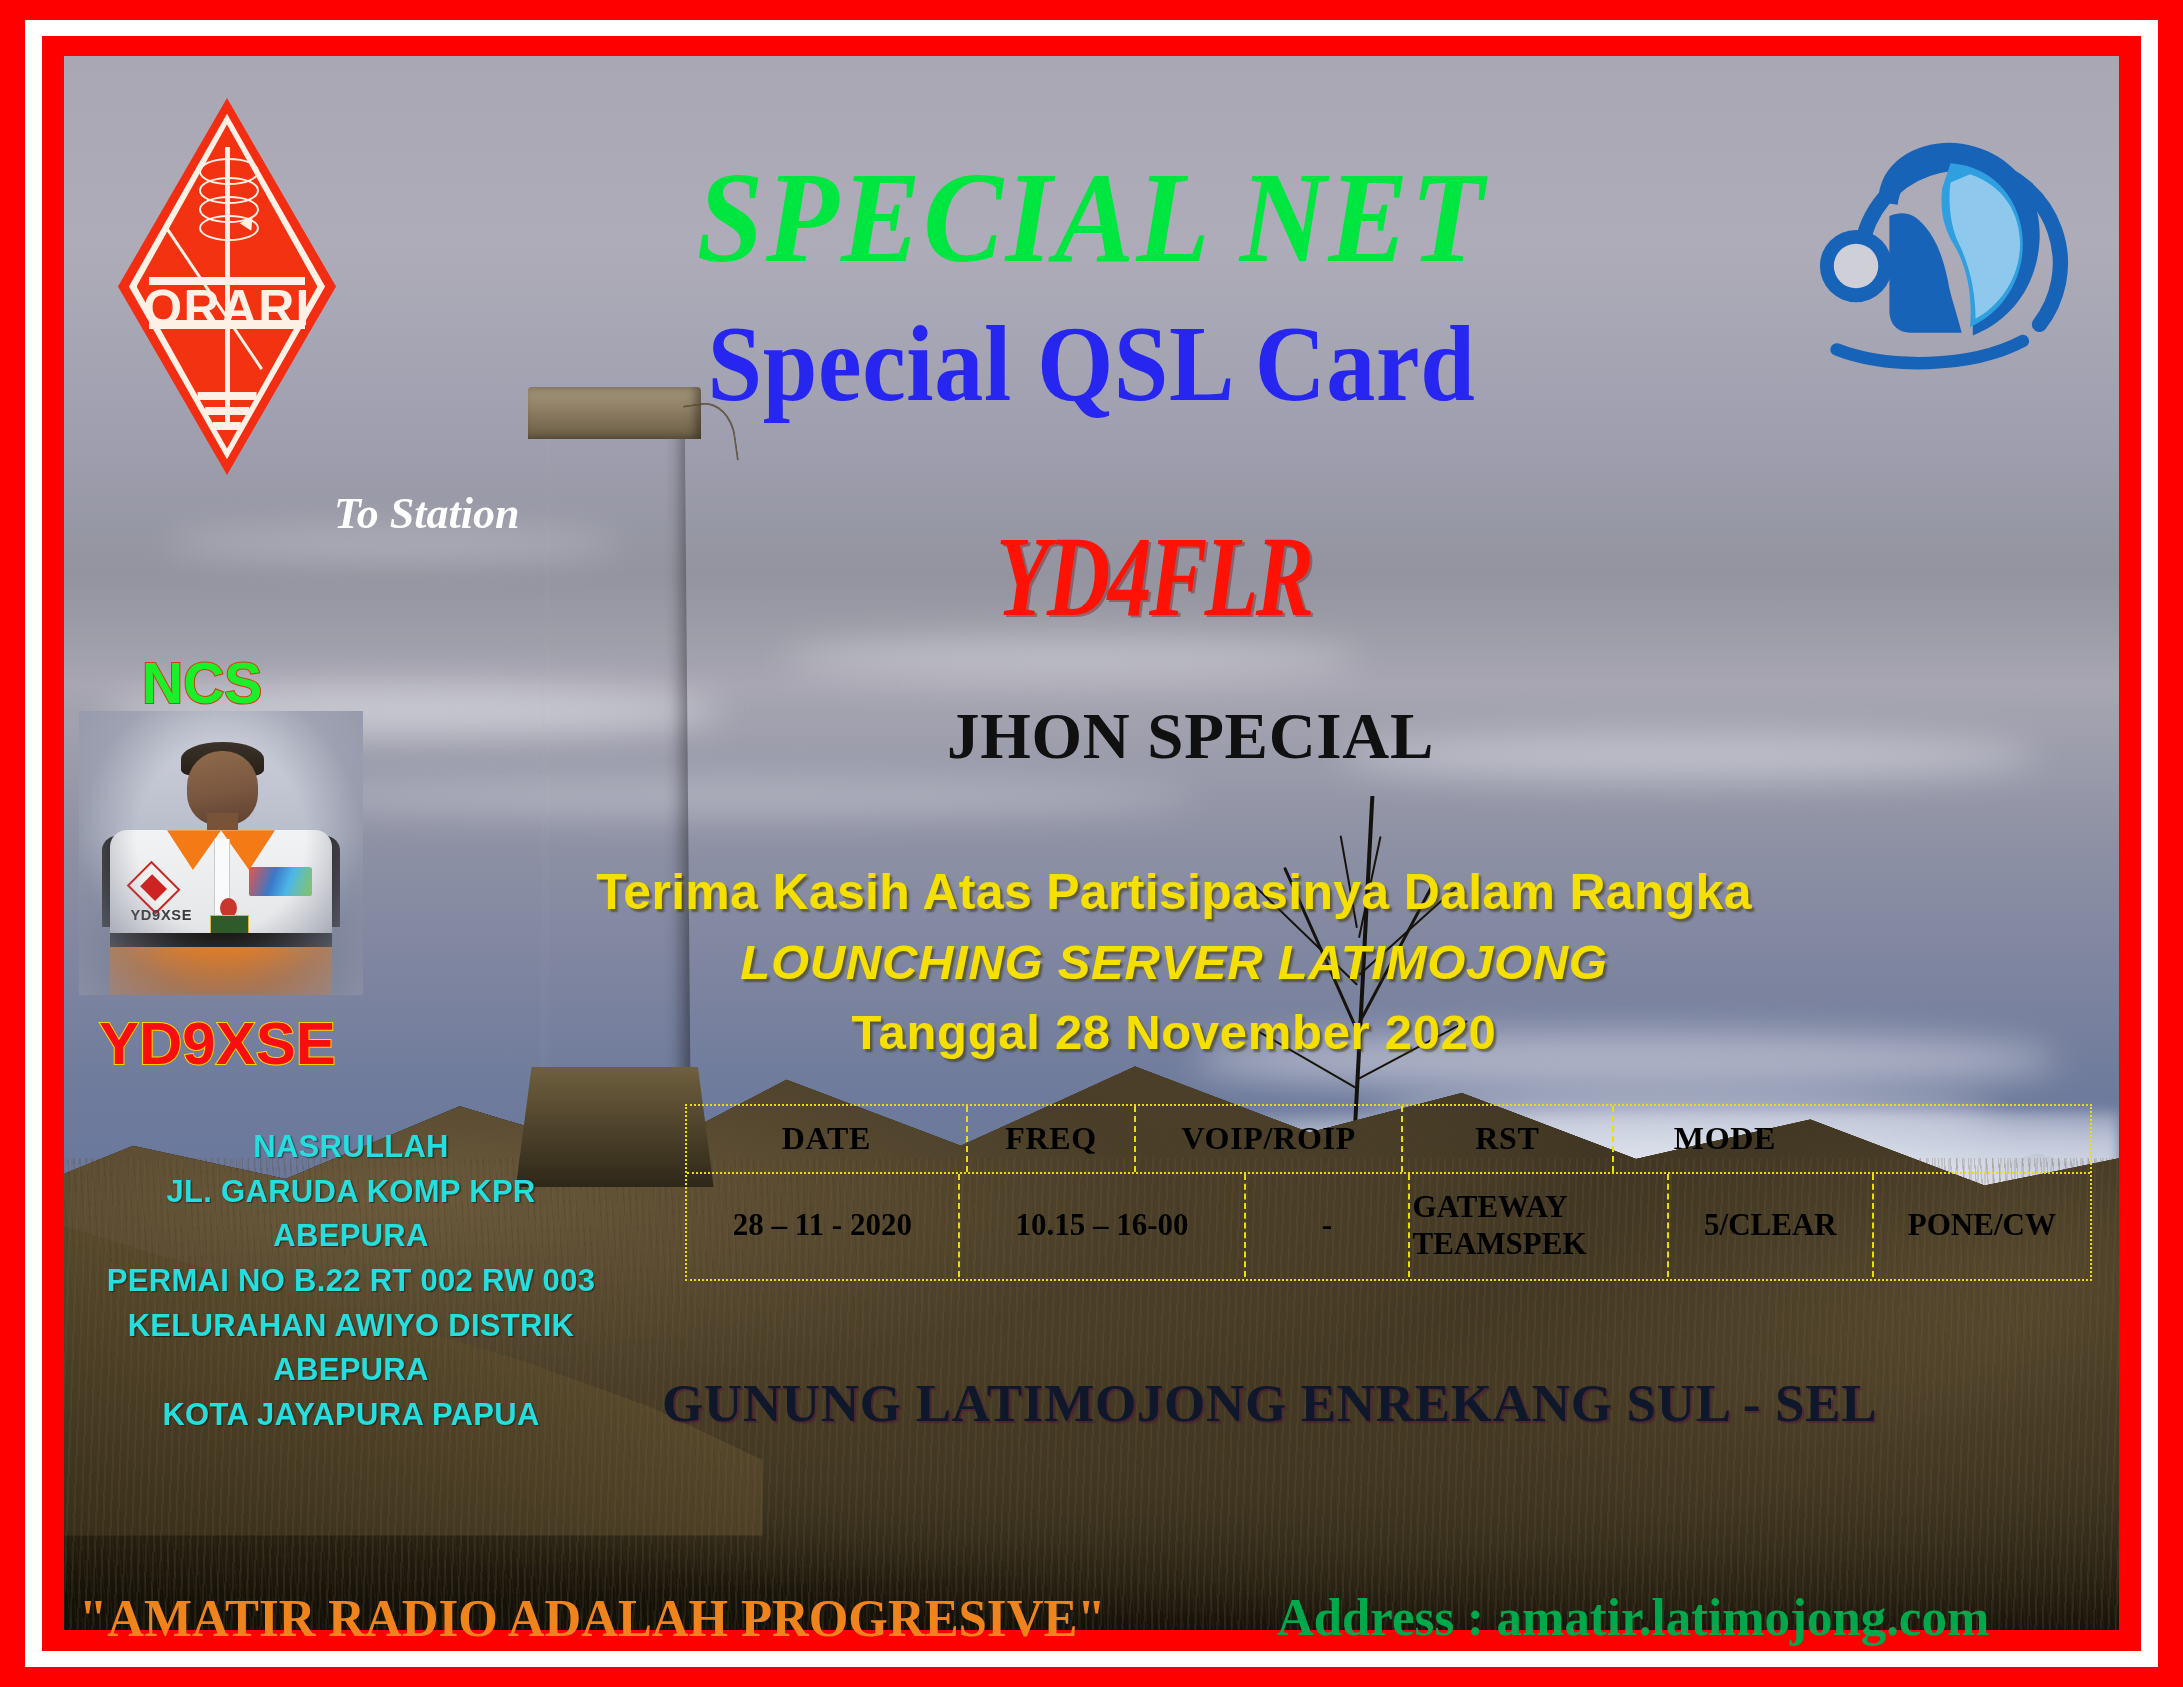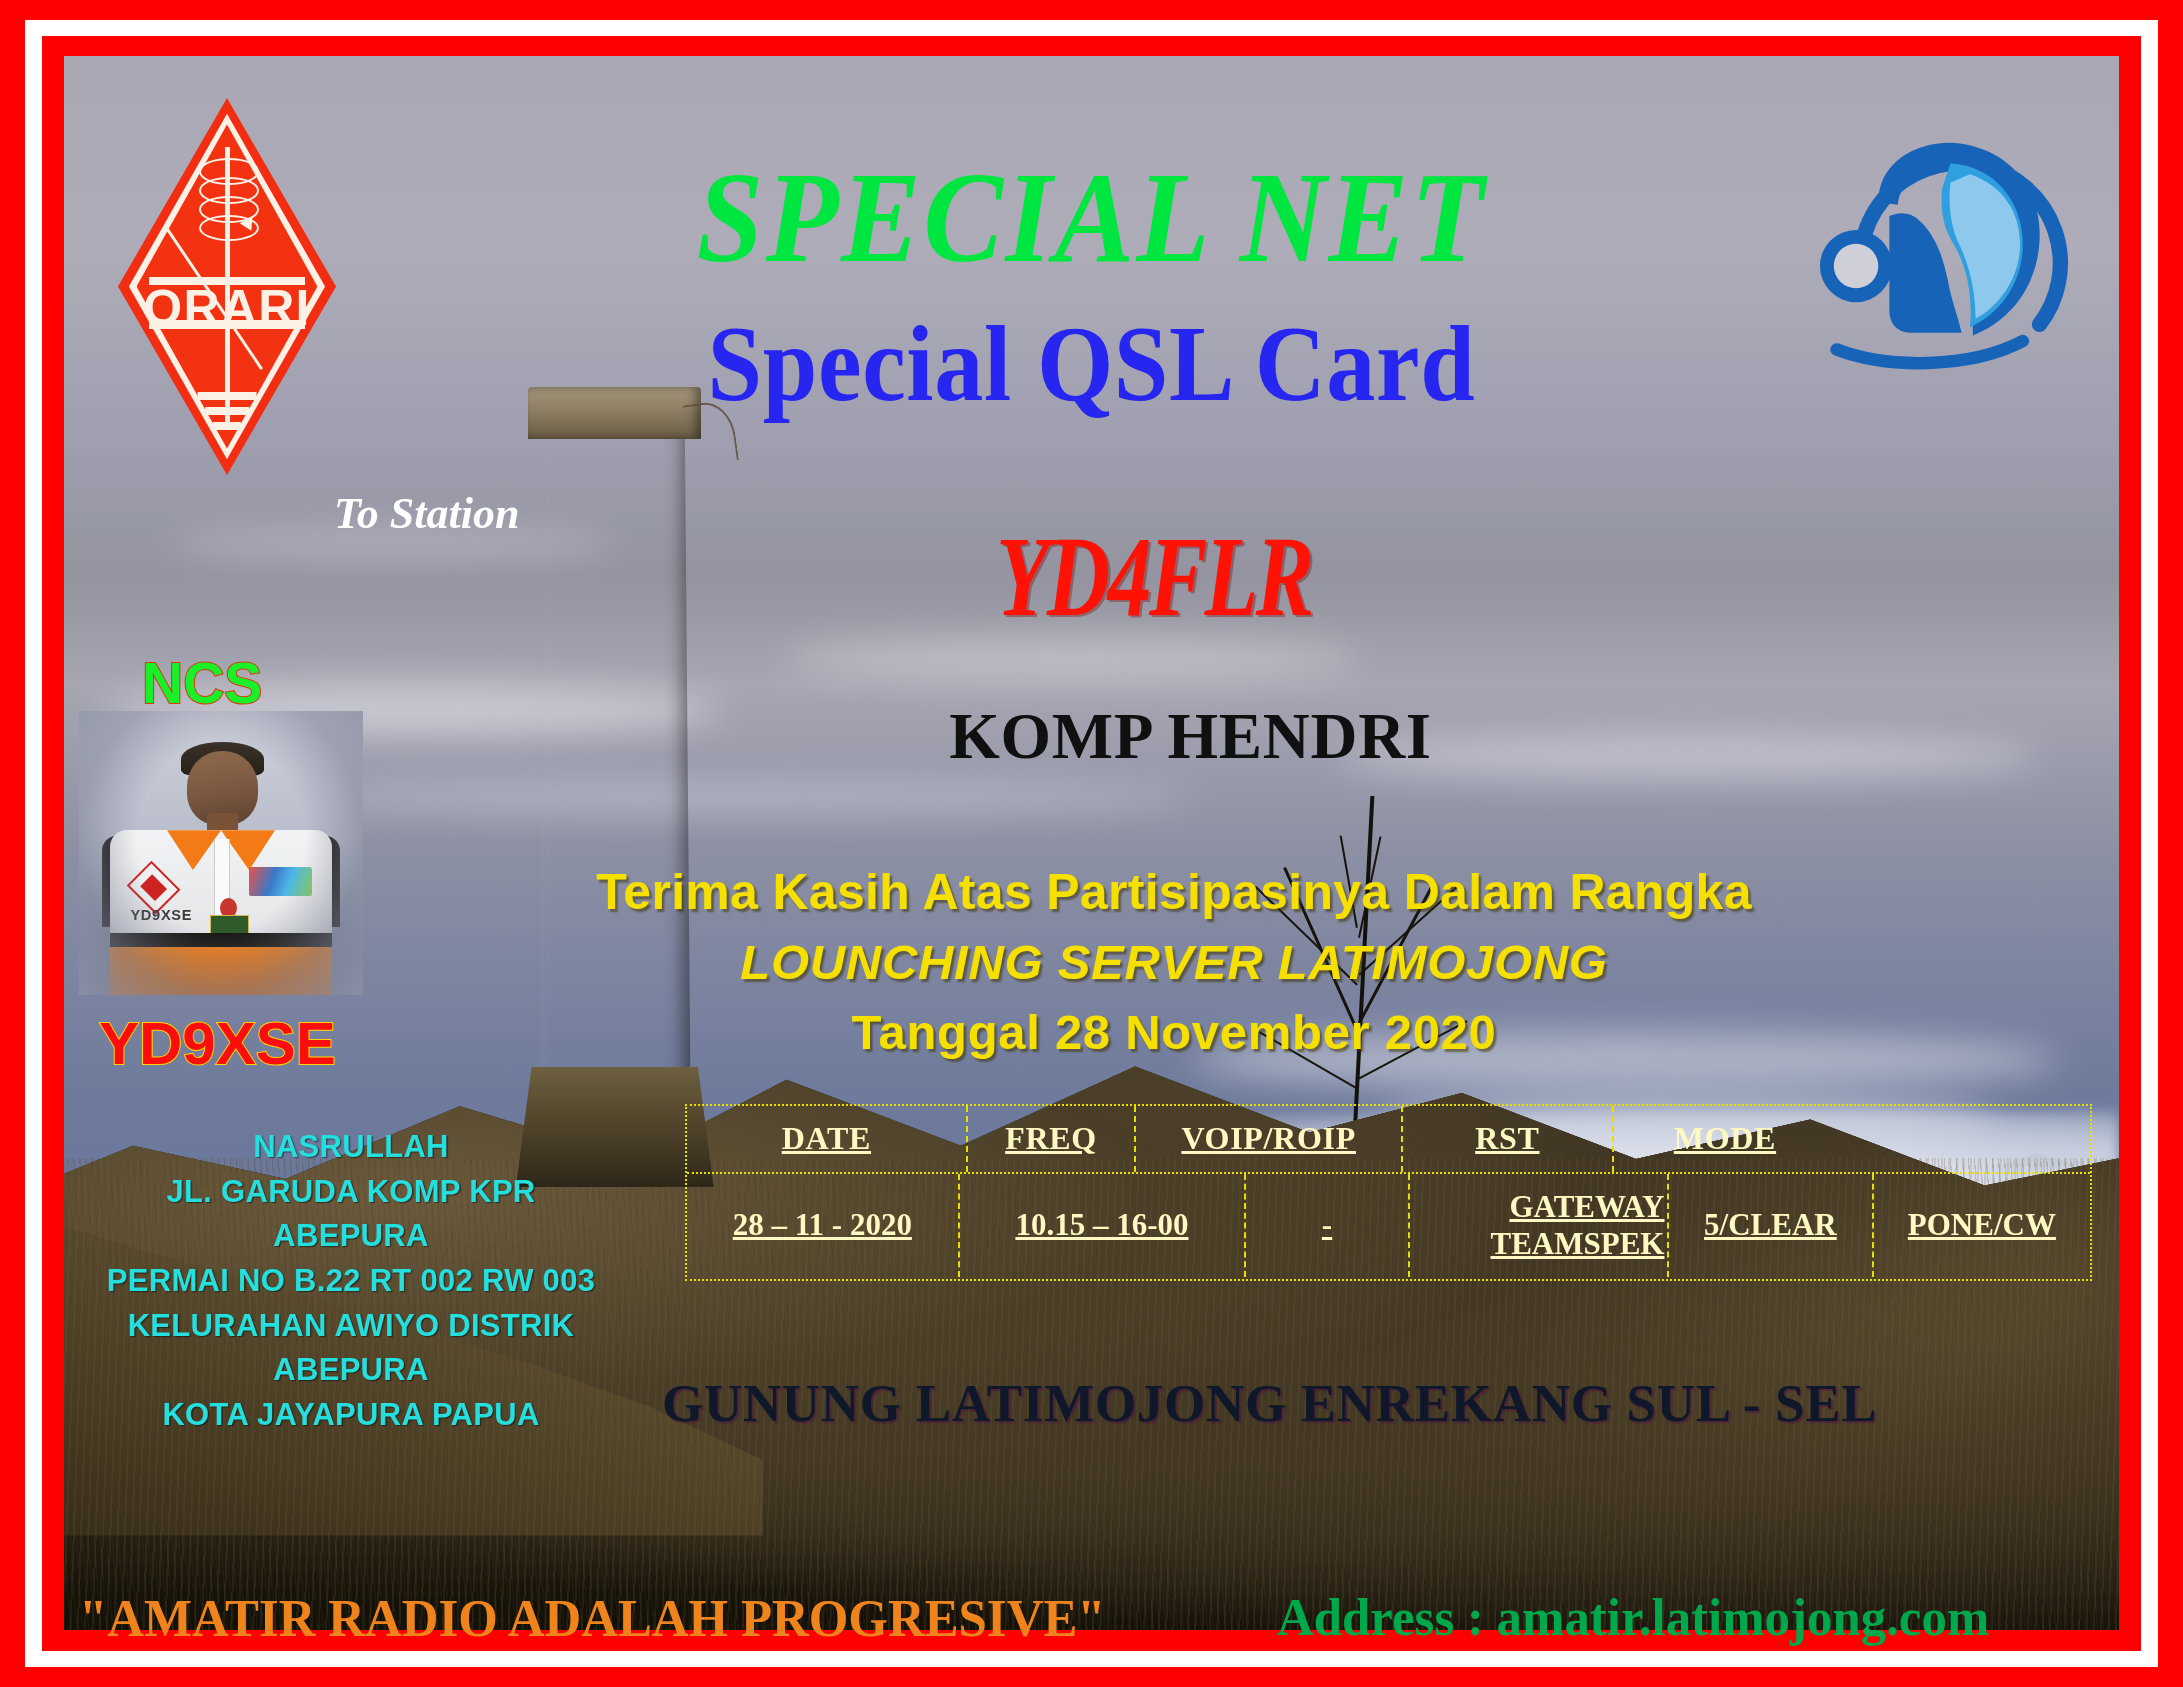--- a/index.html
+++ b/index.html
@@ -301,24 +301,24 @@
   
   #qso{
     position:absolute;left:685px;top:1104px;width:1403px;height:173px;
     border:2px dotted #e9e000;
     display:flex;flex-direction:column;
   }
   #qso .row{display:flex;flex:0 0 auto;}
   #qso .row.head{height:66px;}
   #qso .row.body{height:103px;border-top:2px dotted #e9e000;}
   #qso .cell{
-    display:flex;align-items:center;justify-content:center;text-align:right;
+    display:flex;align-items:center;justify-content:center;text-align:left;
     border-right:2px dashed #e9e000;
-    color:#fef9c3;font-family:"Liberation Serif",serif;font-weight:700;
-    line-height:1.18;padding:0 2.6px;text-decoration:underline;
+    color:#000000;font-family:"Liberation Serif",serif;font-weight:700;
+    line-height:1.18;padding:0 2.6px;
   }
   #qso .cell:last-child{border-right:none;}
   #qso .row.head .cell{font-size:32px;letter-spacing:0.7px;}
   #qso .row.body .cell{font-size:31px;letter-spacing:0px;}
   .c-date{width:19.5%;}
   .c-time{width:20.5%;}
   .c-freq{width:11.5%;}
   .c-voip{width:18.5%;}
   .c-rst{width:14.5%;}
   .c-mode{width:15.5%;}
@@ -430,21 +430,21 @@
       <circle cx="36" cy="118" r="26" fill="#1763b8"></circle>
       <circle cx="36" cy="118" r="16" fill="#cfcfd8"></circle>
       <path d="M22 178 C58 192 118 192 156 172" fill="none" stroke="#1763b8" stroke-width="9" stroke-linecap="round"></path>
     </svg>
   </div>
 
   <div class="tx" id="t-special">SPECIAL NET</div>
   <div class="tx" id="t-qsl">Special QSL Card</div>
   <div class="tx" id="t-tostation">To Station</div>
   <div class="tx" id="t-call">YD4FLR</div>
-  <div class="tx" id="t-name">KOMP HENDRI</div>
+  <div class="tx" id="t-name">JHON SPECIAL</div>
 
   <div class="tx yellowline" id="t-event">LOUNCHING SERVER LATIMOJONG</div>
   <div class="tx yellowline" id="t-thanks">Terima Kasih Atas Partisipasinya Dalam Rangka</div>
   <div class="tx yellowline" id="t-date">Tanggal  28  November  2020</div>
 
   <div class="tx" id="t-ncs">NCS</div>
 
   <div id="ncsphoto">
     <div class="p-bg"></div>
     <div class="p-hair"></div>

